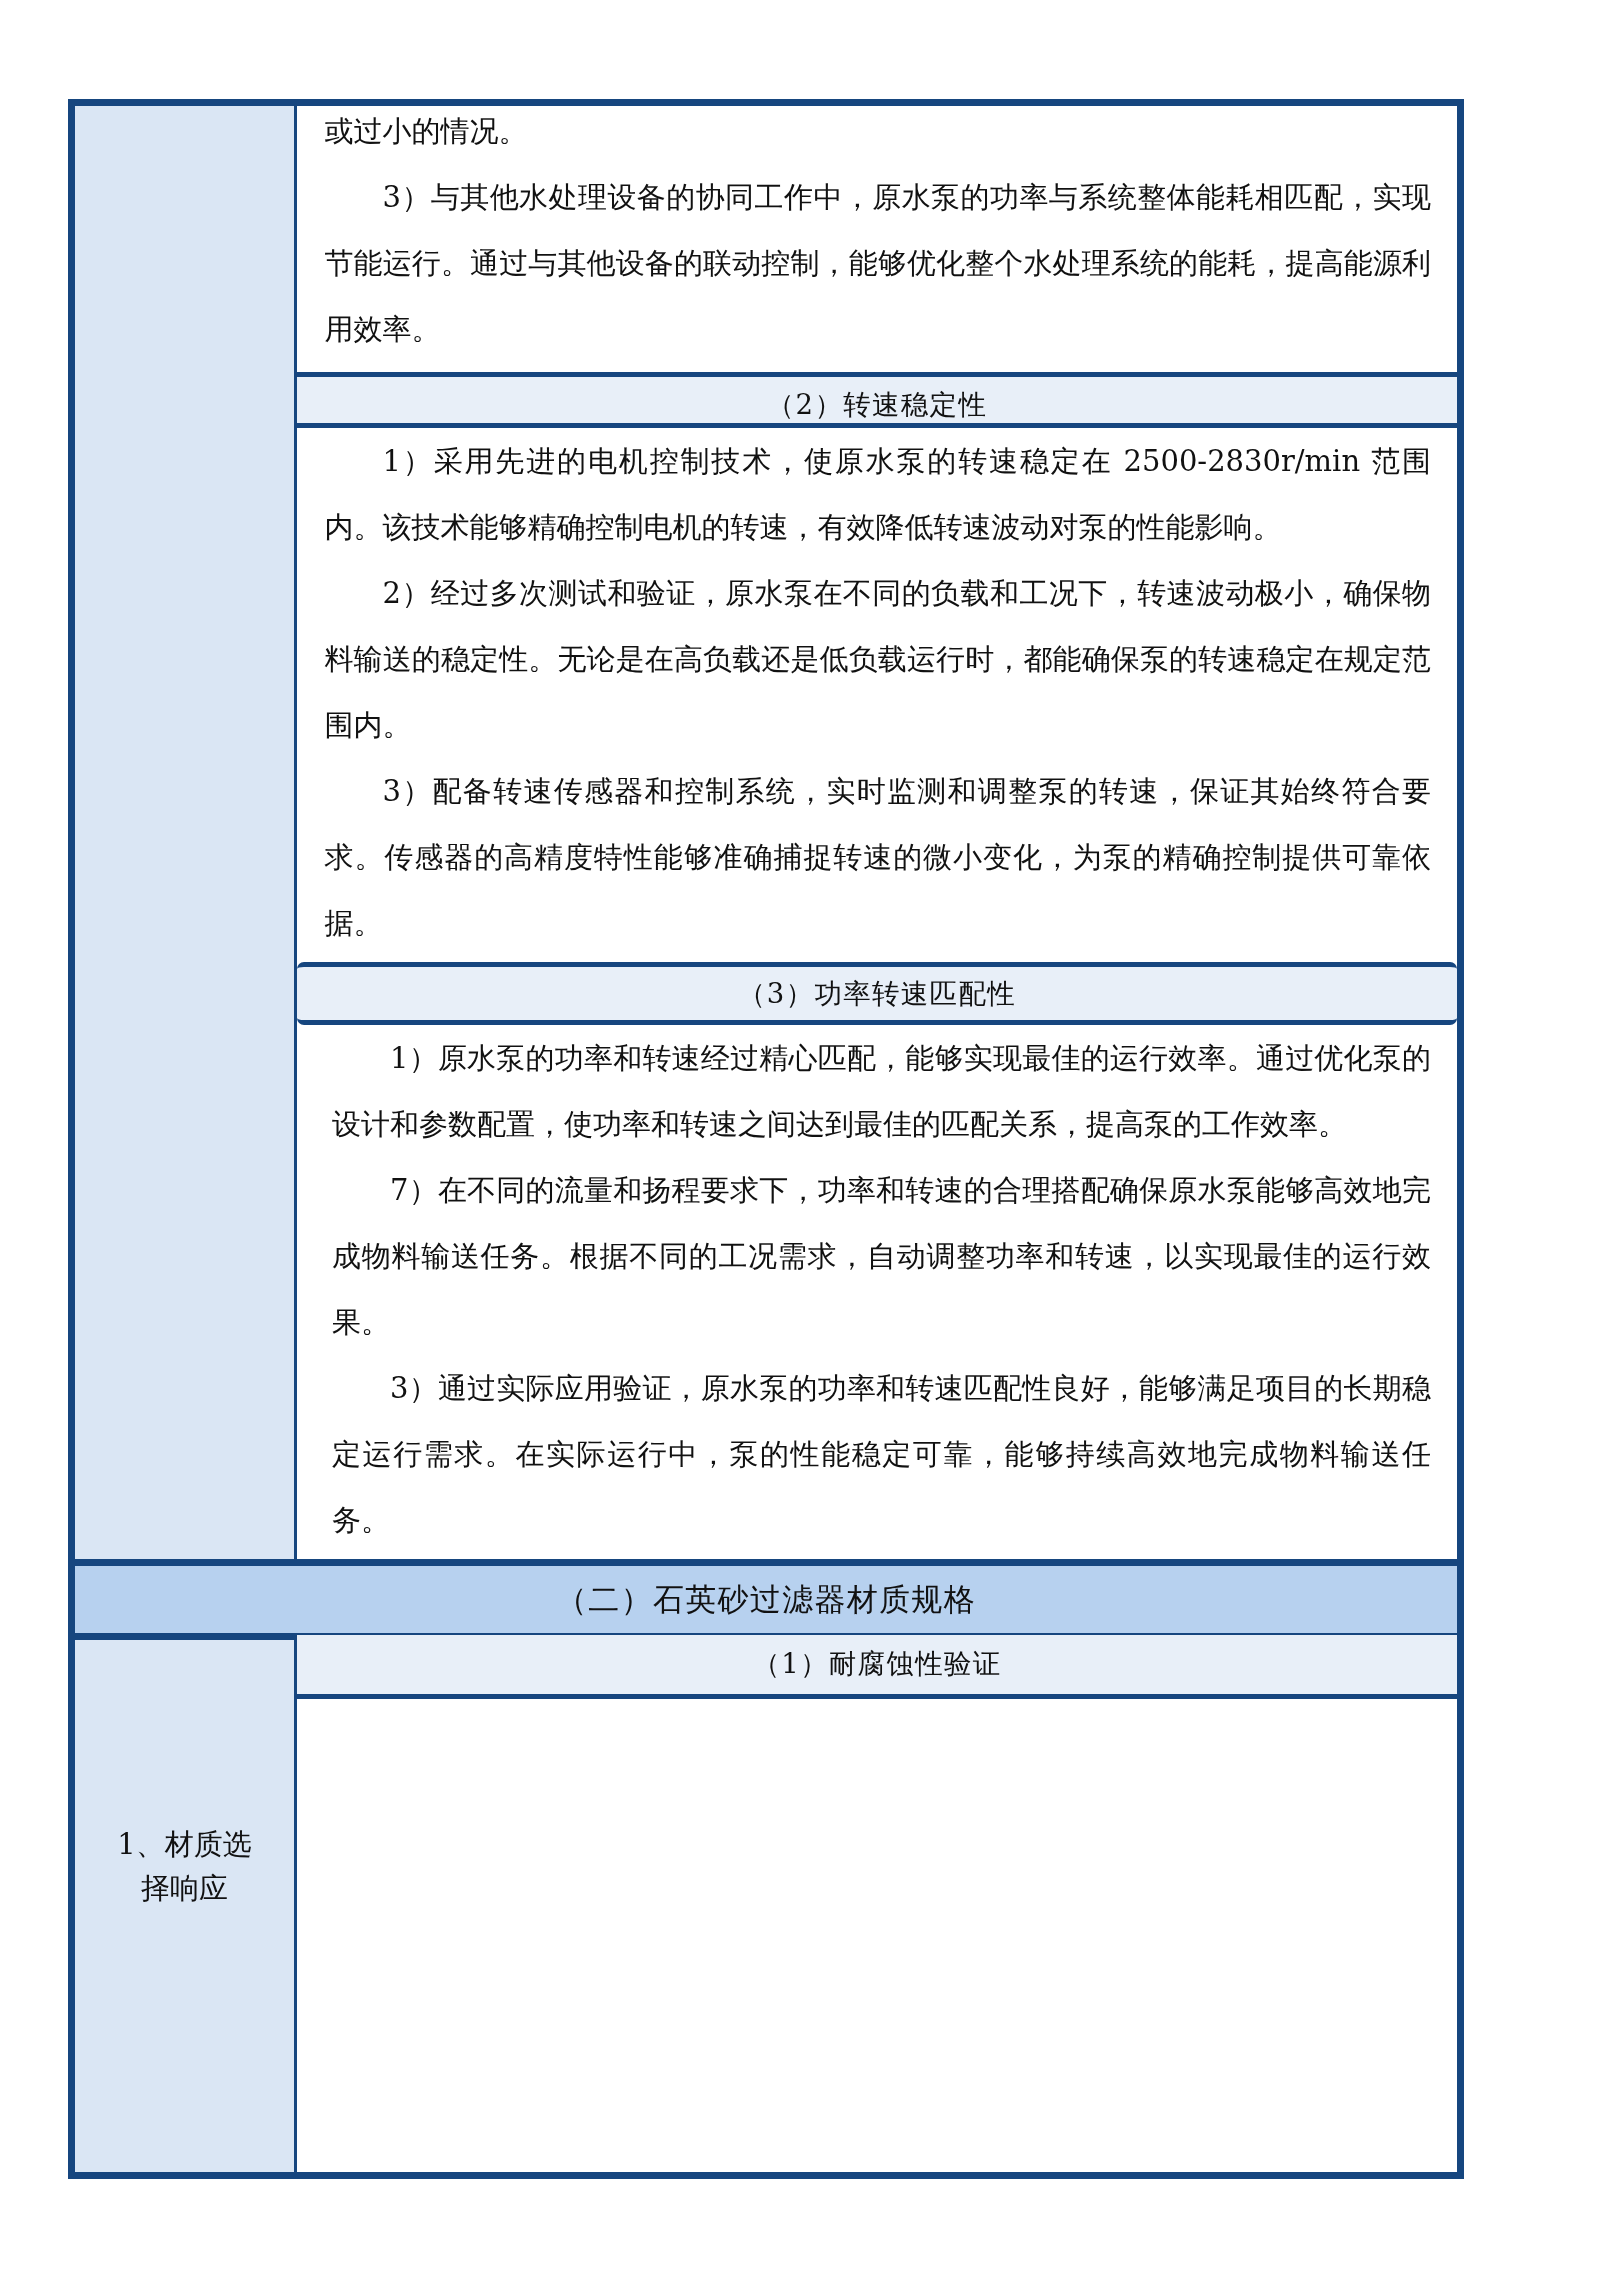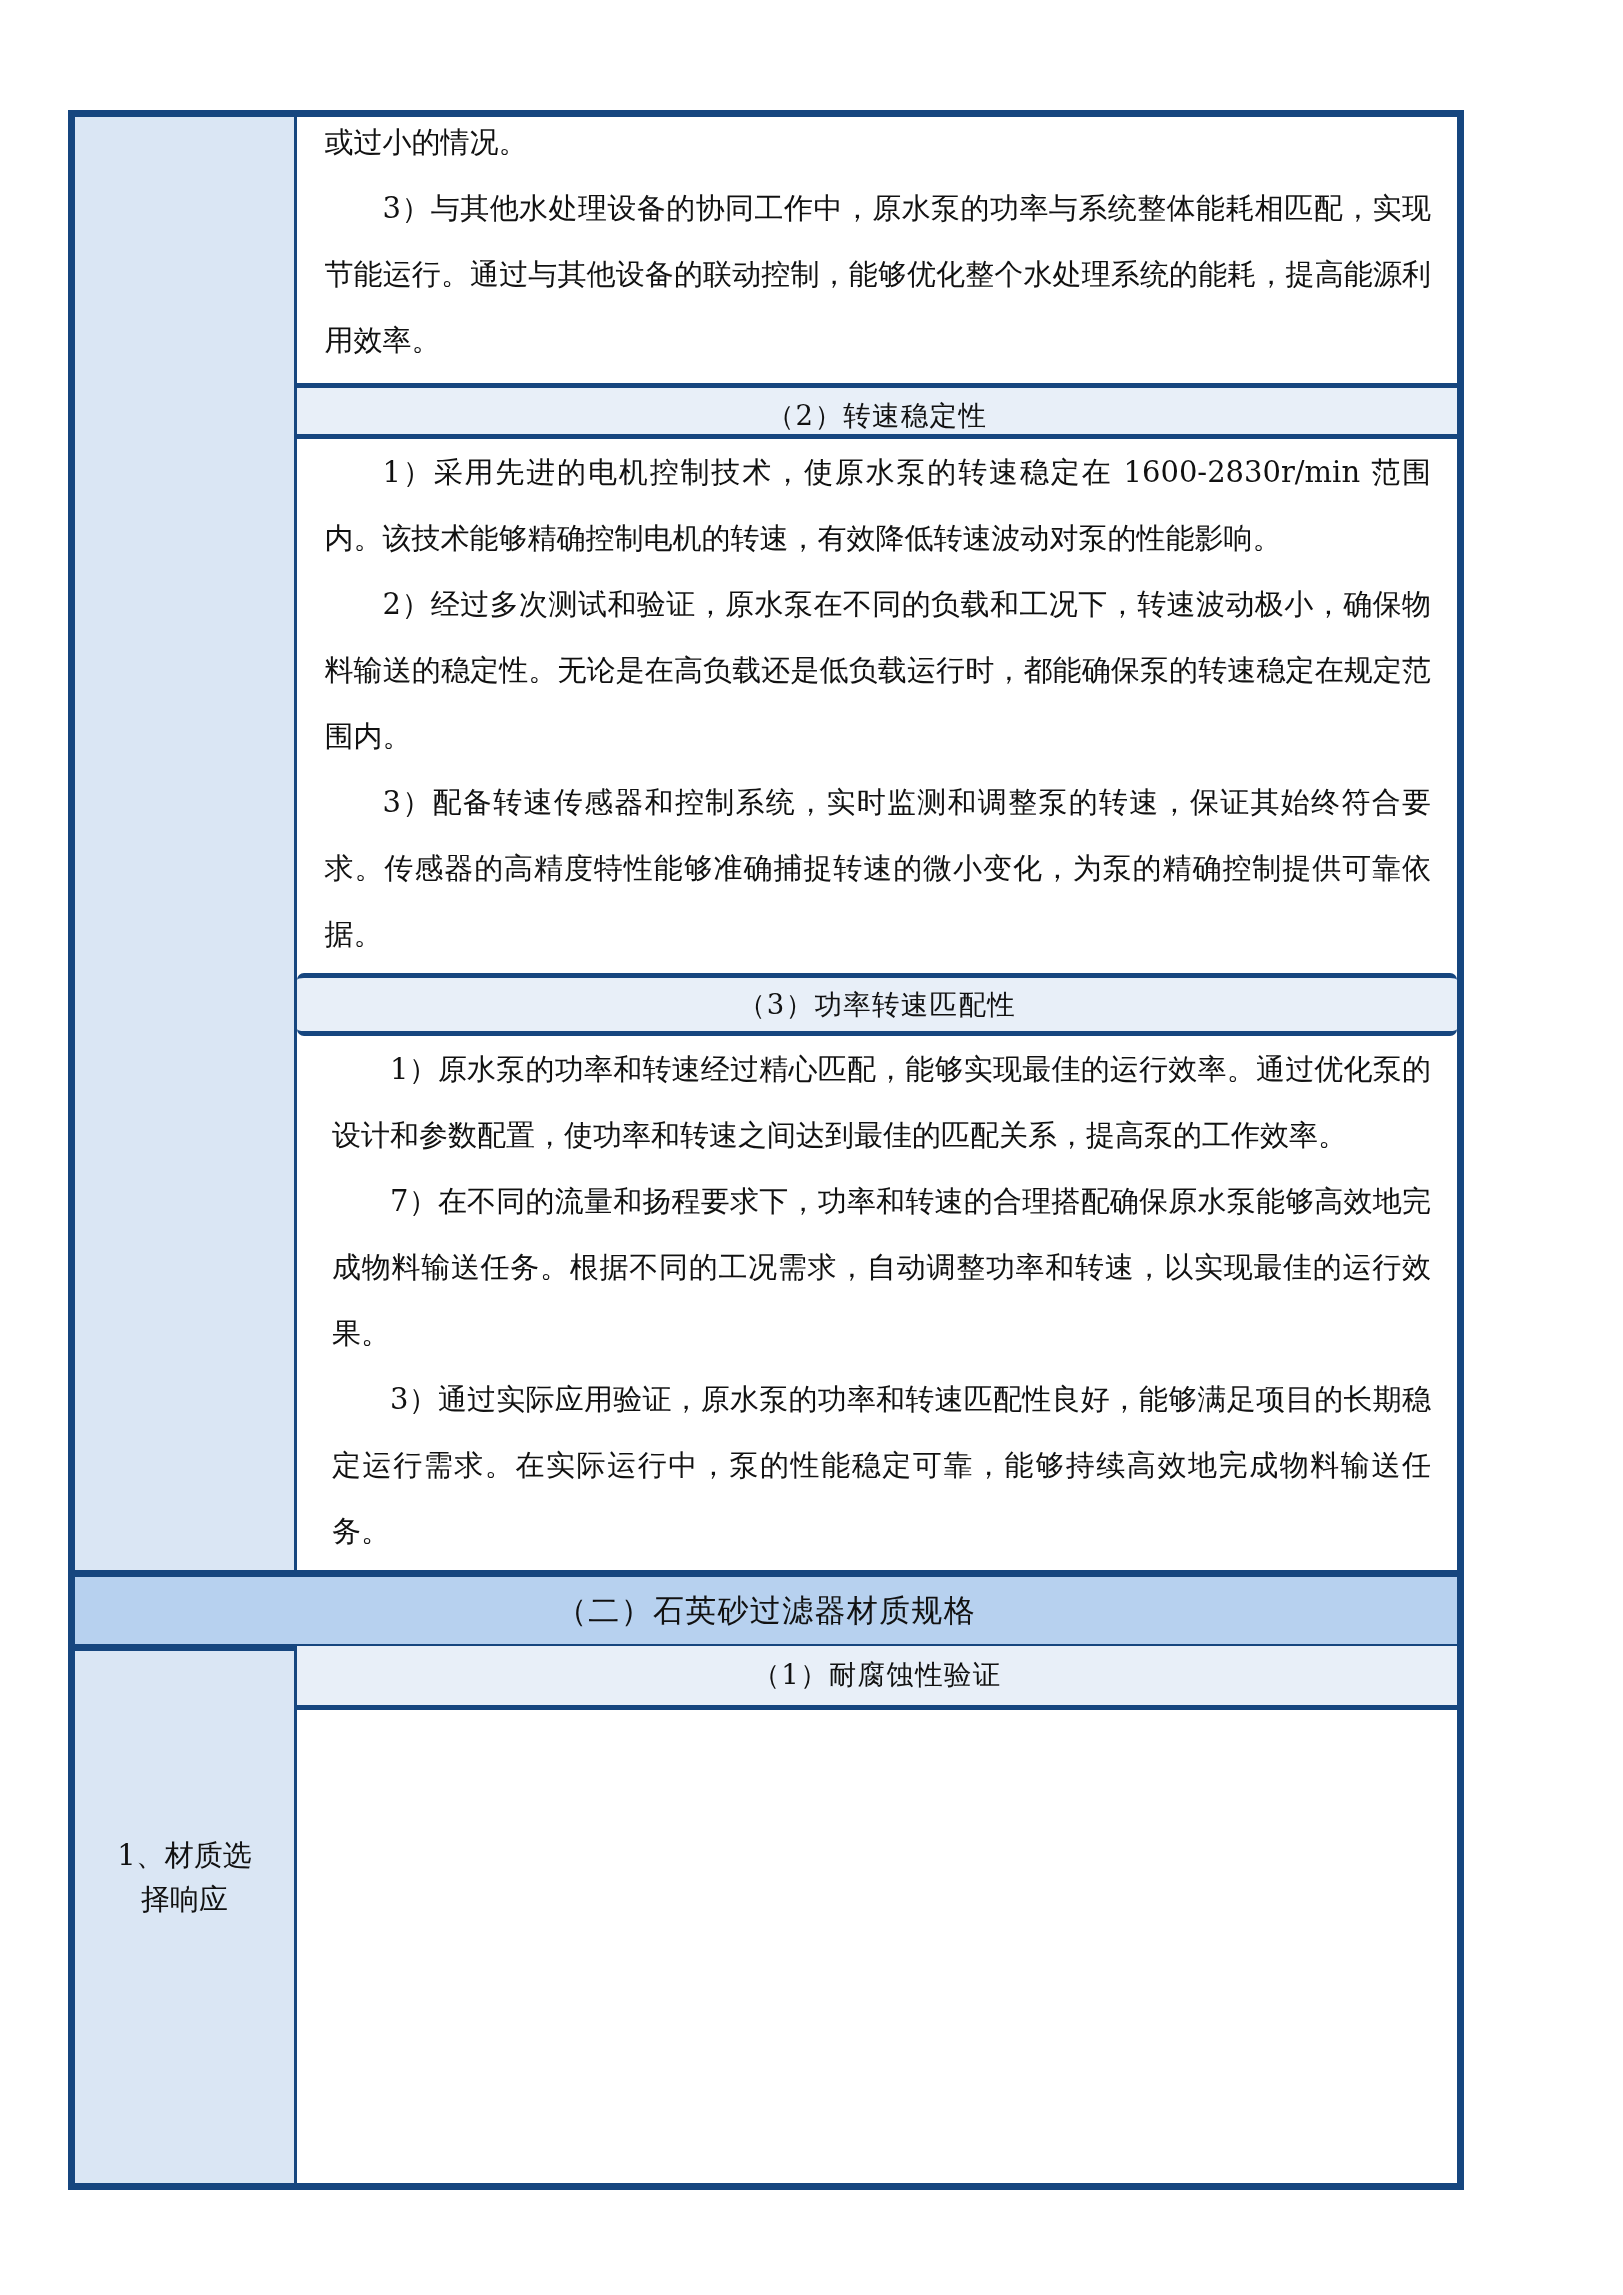--- a/index.html
+++ b/index.html
@@ -1,17 +1,17 @@
 <!DOCTYPE html>
 <html style="font-size:10.5px"><head>
 <meta charset="utf-8">
 <style>
   html, body { margin:0; padding:0; background:#ffffff; }
   body { width:1623px; height:2295px; position:relative; font-family:"DejaVu Serif","Liberation Serif",serif; color:#111; }
-  .table { position:absolute; left:68px; top:110px; width:1396px; height:2080px; border:7.9px solid #16467f; box-sizing:border-box; background:#fff; }
+  .table { position:absolute; left:68px; top:99px; width:1396px; height:2080px; border:7.9px solid #16467f; box-sizing:border-box; background:#fff; }
   .row { position:absolute; left:0; right:0; }
   .left-cell { position:absolute; left:0; width:222px; top:0; bottom:0; background:#dae6f4; border-right:3.9px solid #16467f; box-sizing:border-box; }
   .sub-header { position:absolute; left:222px; right:0; background:#e8eff8; border-top:5.2px solid #16467f; border-bottom:5.2px solid #16467f; box-sizing:border-box; display:flex; align-items:center; justify-content:center; font-size:27.5px; letter-spacing:1.3px; }
   .text-cell { position:absolute; left:222px; right:0; box-sizing:border-box; padding:0 26px 0 27.5px; font-size:29px; line-height:66px; text-align:justify; }
   .text-cell p { margin:0; }
   .indent { text-indent:58px; }
   .section-header { position:absolute; left:0; right:0; background:#b7d1ef; border-top:7.9px solid #16467f; border-bottom:7.9px solid #16467f; box-sizing:border-box; display:flex; align-items:center; justify-content:center; font-size:31px; letter-spacing:1.3px; }
   .left-label { position:absolute; left:0; width:219px; text-align:center; font-size:29px; line-height:44px; }
 </style>
 </head>
@@ -25,21 +25,21 @@
     <div class="text-cell" style="top:-7.9px; height:274px;">
       <p>或过小的情况。</p>
       <p class="indent">3）与其他水处理设备的协同工作中，原水泵的功率与系统整体能耗相匹配，实现节能运行。通过与其他设备的联动控制，能够优化整个水处理系统的能耗，提高能源利用效率。</p>
     </div>
 
     <div class="sub-header" style="top:266px; height:56px;align-items:flex-end;">
       <span>（2）转速稳定性</span>
     </div>
 
     <div class="text-cell" style="top:322px; height:534px;">
-      <p class="indent">1）采用先进的电机控制技术，使原水泵的转速稳定在 1600-2830r/min 范围内。该技术能够精确控制电机的转速，有效降低转速波动对泵的性能影响。</p>
+      <p class="indent">1）采用先进的电机控制技术，使原水泵的转速稳定在 2500-2830r/min 范围内。该技术能够精确控制电机的转速，有效降低转速波动对泵的性能影响。</p>
       <p class="indent">2）经过多次测试和验证，原水泵在不同的负载和工况下，转速波动极小，确保物料输送的稳定性。无论是在高负载还是低负载运行时，都能确保泵的转速稳定在规定范围内。</p>
       <p class="indent">3）配备转速传感器和控制系统，实时监测和调整泵的转速，保证其始终符合要求。传感器的高精度特性能够准确捕捉转速的微小变化，为泵的精确控制提供可靠依据。</p>
     </div>
 
     <div class="sub-header" style="top:856px; height:63px;border-radius:7px;">
       <span>（3）功率转速匹配性</span>
     </div>
 
     <div class="text-cell" style="top:919px; height:541px;padding-left:35px;">
       <p class="indent">1）原水泵的功率和转速经过精心匹配，能够实现最佳的运行效率。通过优化泵的设计和参数配置，使功率和转速之间达到最佳的匹配关系，提高泵的工作效率。</p>

